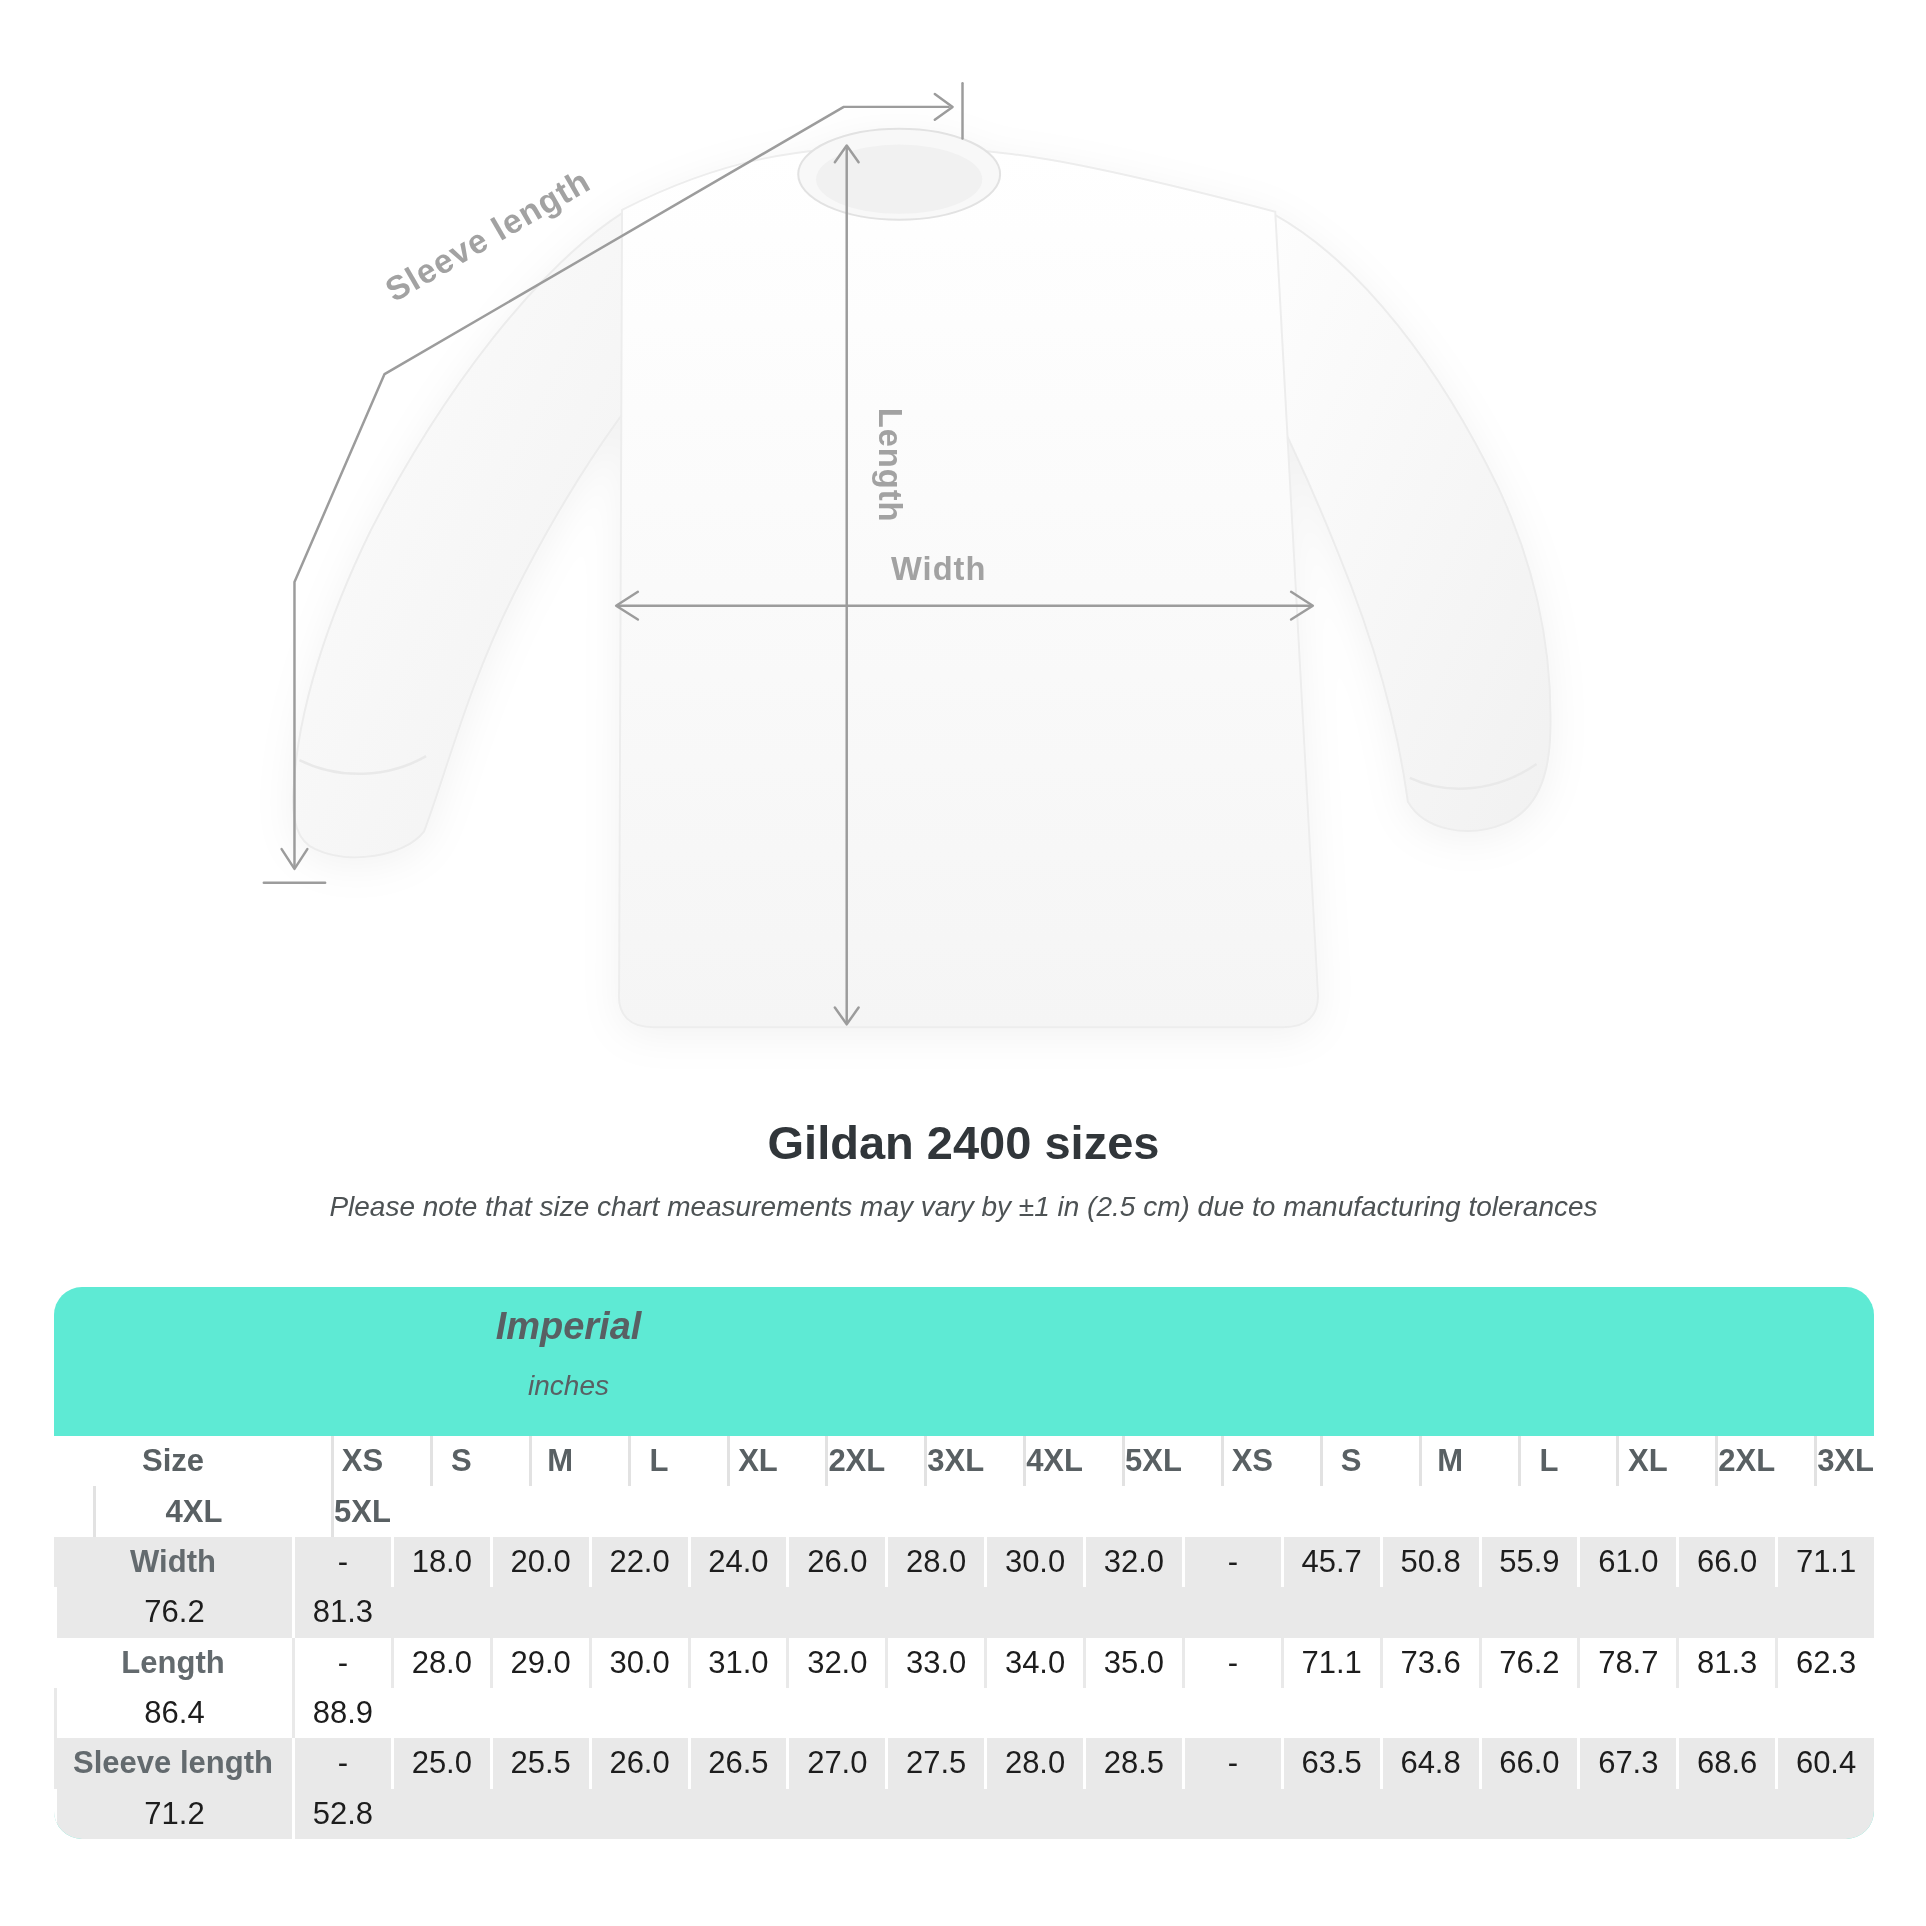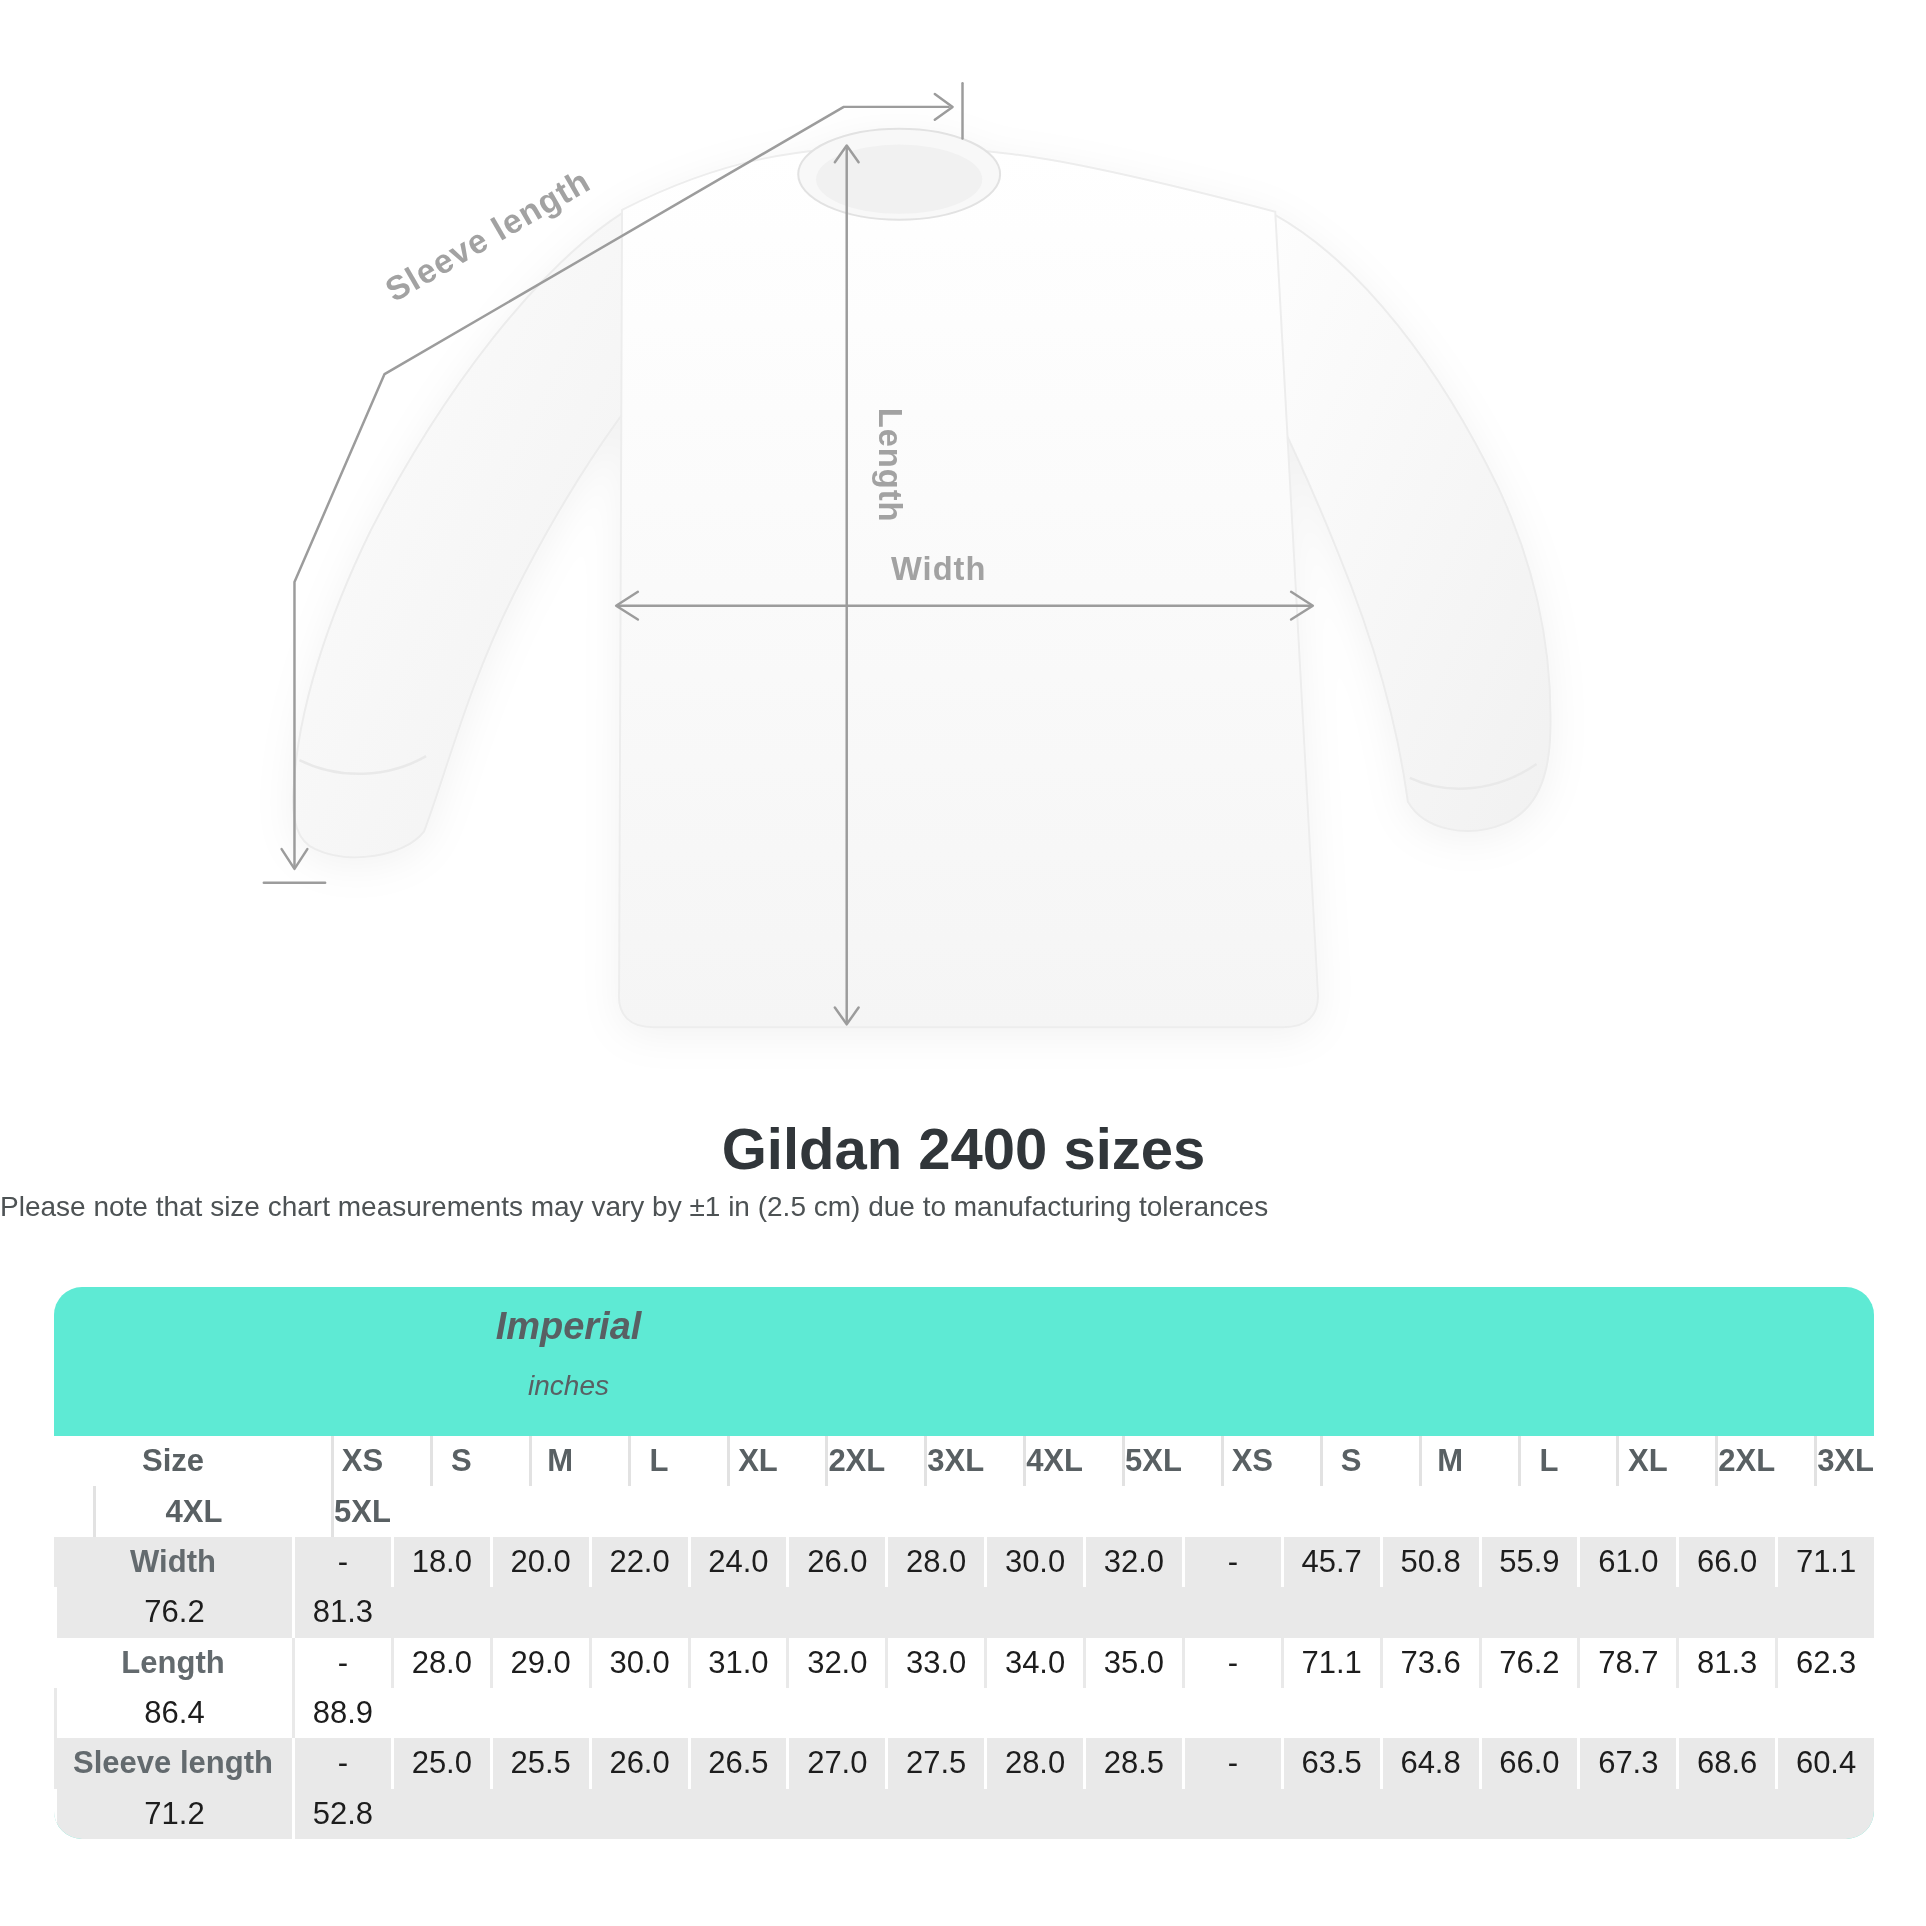--- a/index.html
+++ b/index.html
@@ -4,25 +4,25 @@
 <style>
   html,body{margin:0;padding:0;background:#ffffff;}
   .stage{
     position:relative;width:1927px;height:1927px;background:#ffffff;
     font-family:"Liberation Sans",sans-serif;overflow:hidden;
   }
   .diagram-svg{position:absolute;left:0;top:0;}
   .svg-label{font-family:"Liberation Sans",sans-serif;font-weight:bold;letter-spacing:1px;}
   .page-title{
     position:absolute;top:1115px;left:0;width:100%;text-align:center;
-    font-size:58px;font-weight:bold;color:#31363a;
+    font-size:47px;font-weight:bold;color:#31363a;
   }
   .page-subtitle{
-    position:absolute;top:1191px;left:0;width:100%;text-align:left;
-    font-size:28px;color:#4d5254;
+    position:absolute;top:1191px;left:0;width:100%;text-align:center;
+    font-size:28px;font-style:italic;color:#4d5254;
   }
   .size-table{
     position:absolute;left:54px;top:1287px;width:1820px;height:552px;
     background:#5eead4;border-radius:28px;overflow:hidden;
     display:flex;flex-direction:column;
   }
   .sec-row{height:149px;display:grid;grid-template-columns:238px repeat(16,1fr);}
   .sec{text-align:center;padding-top:18px;}
   .sec-imperial{grid-column:1/10;}
   .sec-metric{grid-column:10/18;}

